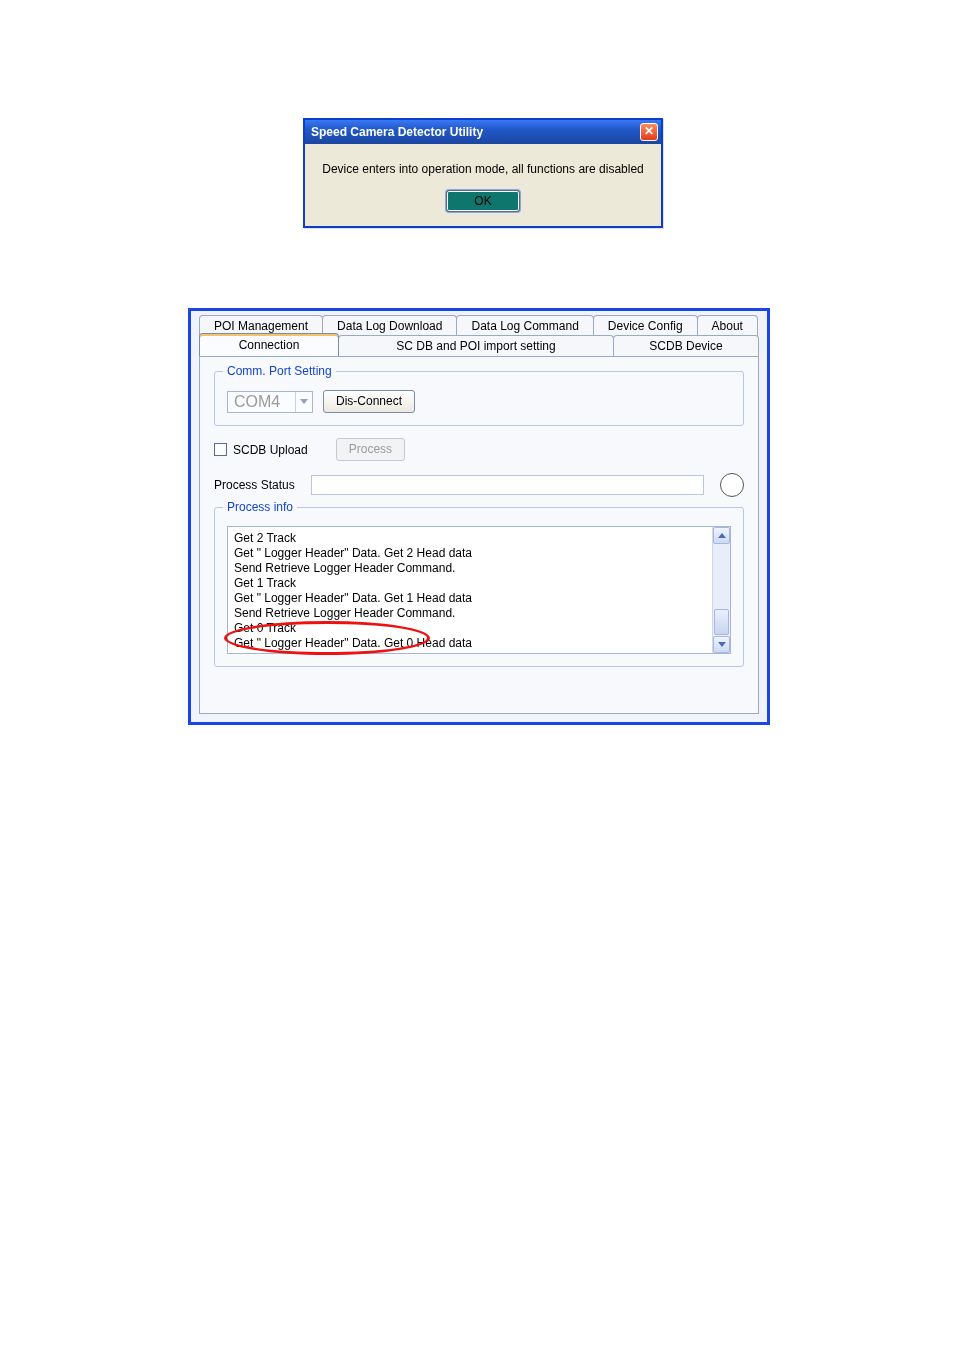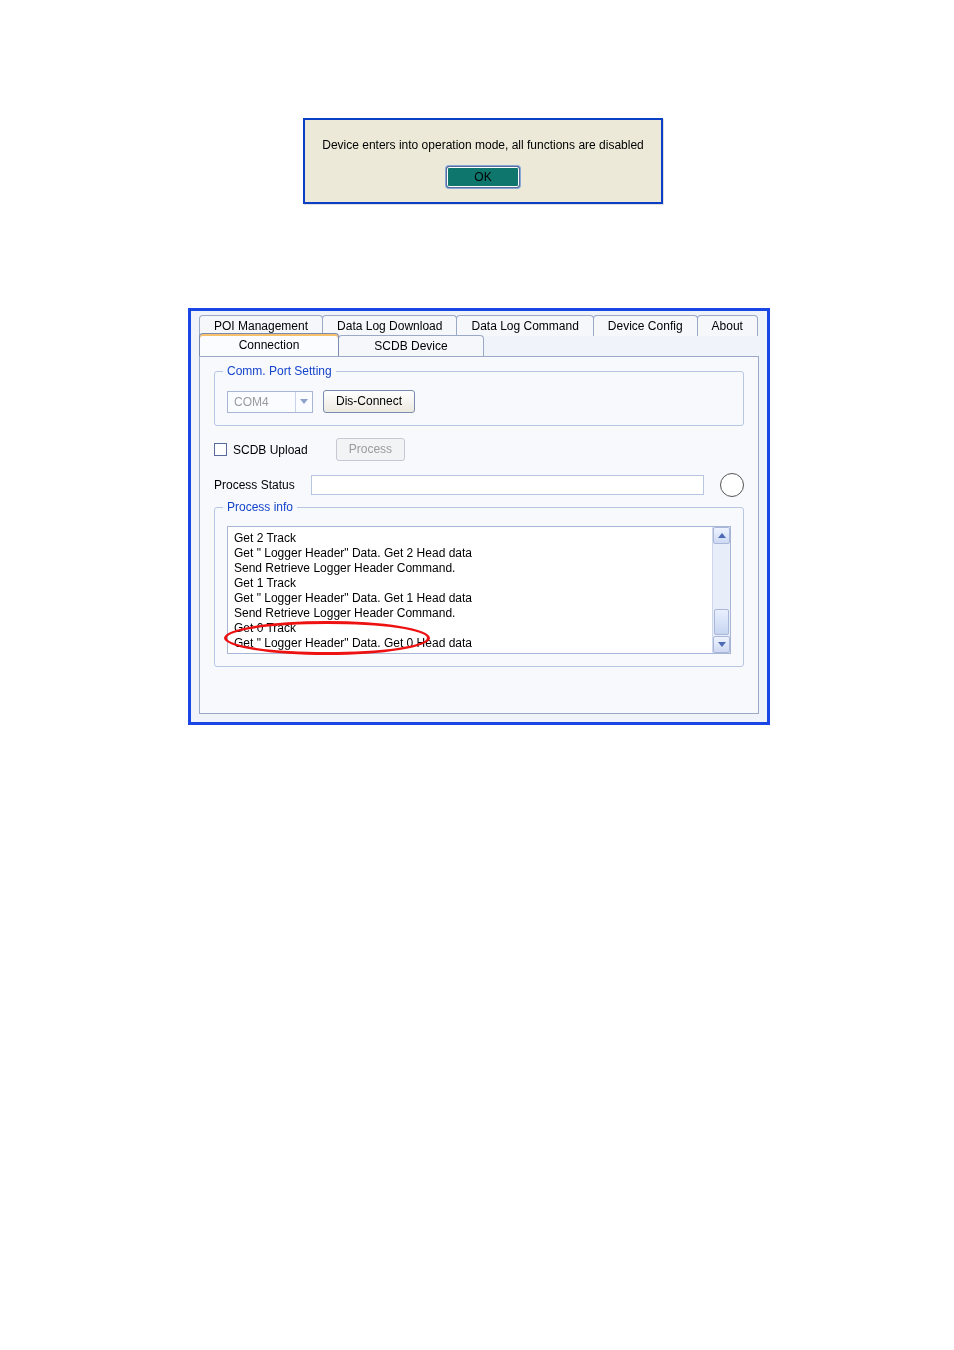--- a/index.html
+++ b/index.html
@@ -184,21 +184,21 @@
     width: 86px;
     height: 22px;
     border: 1px solid #a7b6d6;
     background: #fbfcff;
     color: #9b9b9b;
     box-sizing: border-box;
   }
   .combo .combo-val {
     flex: 1 1 auto;
     padding: 0 6px;
-    font-size: 12px;
+    font-size: 16px;
   }
   .combo .combo-btn {
     width: 16px;
     height: 100%;
     border-left: 1px solid #c8d2e8;
     display: flex;
     align-items: center;
     justify-content: center;
     cursor: default;
   }
@@ -313,39 +313,44 @@
     position: absolute;
     border: 3px solid #e11;
     border-radius: 50%;
     pointer-events: none;
   }
 </style>
 </head>
 <body>
 
 <div class="msgbox">
+  <div class="msgbox-titlebar">
+    <span class="msgbox-title">Speed Camera Detector Utility</span>
+    <span class="msgbox-close">✕</span>
+  </div>
   <div class="msgbox-body">
     <div class="msgbox-msg">Device enters into operation mode, all functions are disabled</div>
     <button class="msgbox-ok">OK</button>
   </div>
 </div>
 
 <div class="mainwin">
   <div class="mainwin-inner">
 
     <div class="tabs">
       <div class="tab-row back" id="tabs-back">
           <div class="tab">POI Management</div>
           <div class="tab">Data Log Download</div>
           <div class="tab">Data Log Command</div>
           <div class="tab">Device Config</div>
           <div class="tab">About</div>
         </div>
       <div class="tab-row front" id="tabs-front">
           <div class="tab active" style="width: 140px; text-align: center;">Connection</div>
+          <div class="tab" style="width: 276px; text-align: center;">SC DB and POI import setting</div>
           <div class="tab" style="width: 146px; text-align: center;">SCDB  Device</div>
         </div>
     </div>
 
     <div class="tabpanel">
 
       <div class="groupbox">
         <span class="legend">Comm. Port Setting</span>
         <div class="row">
           <div class="combo">

